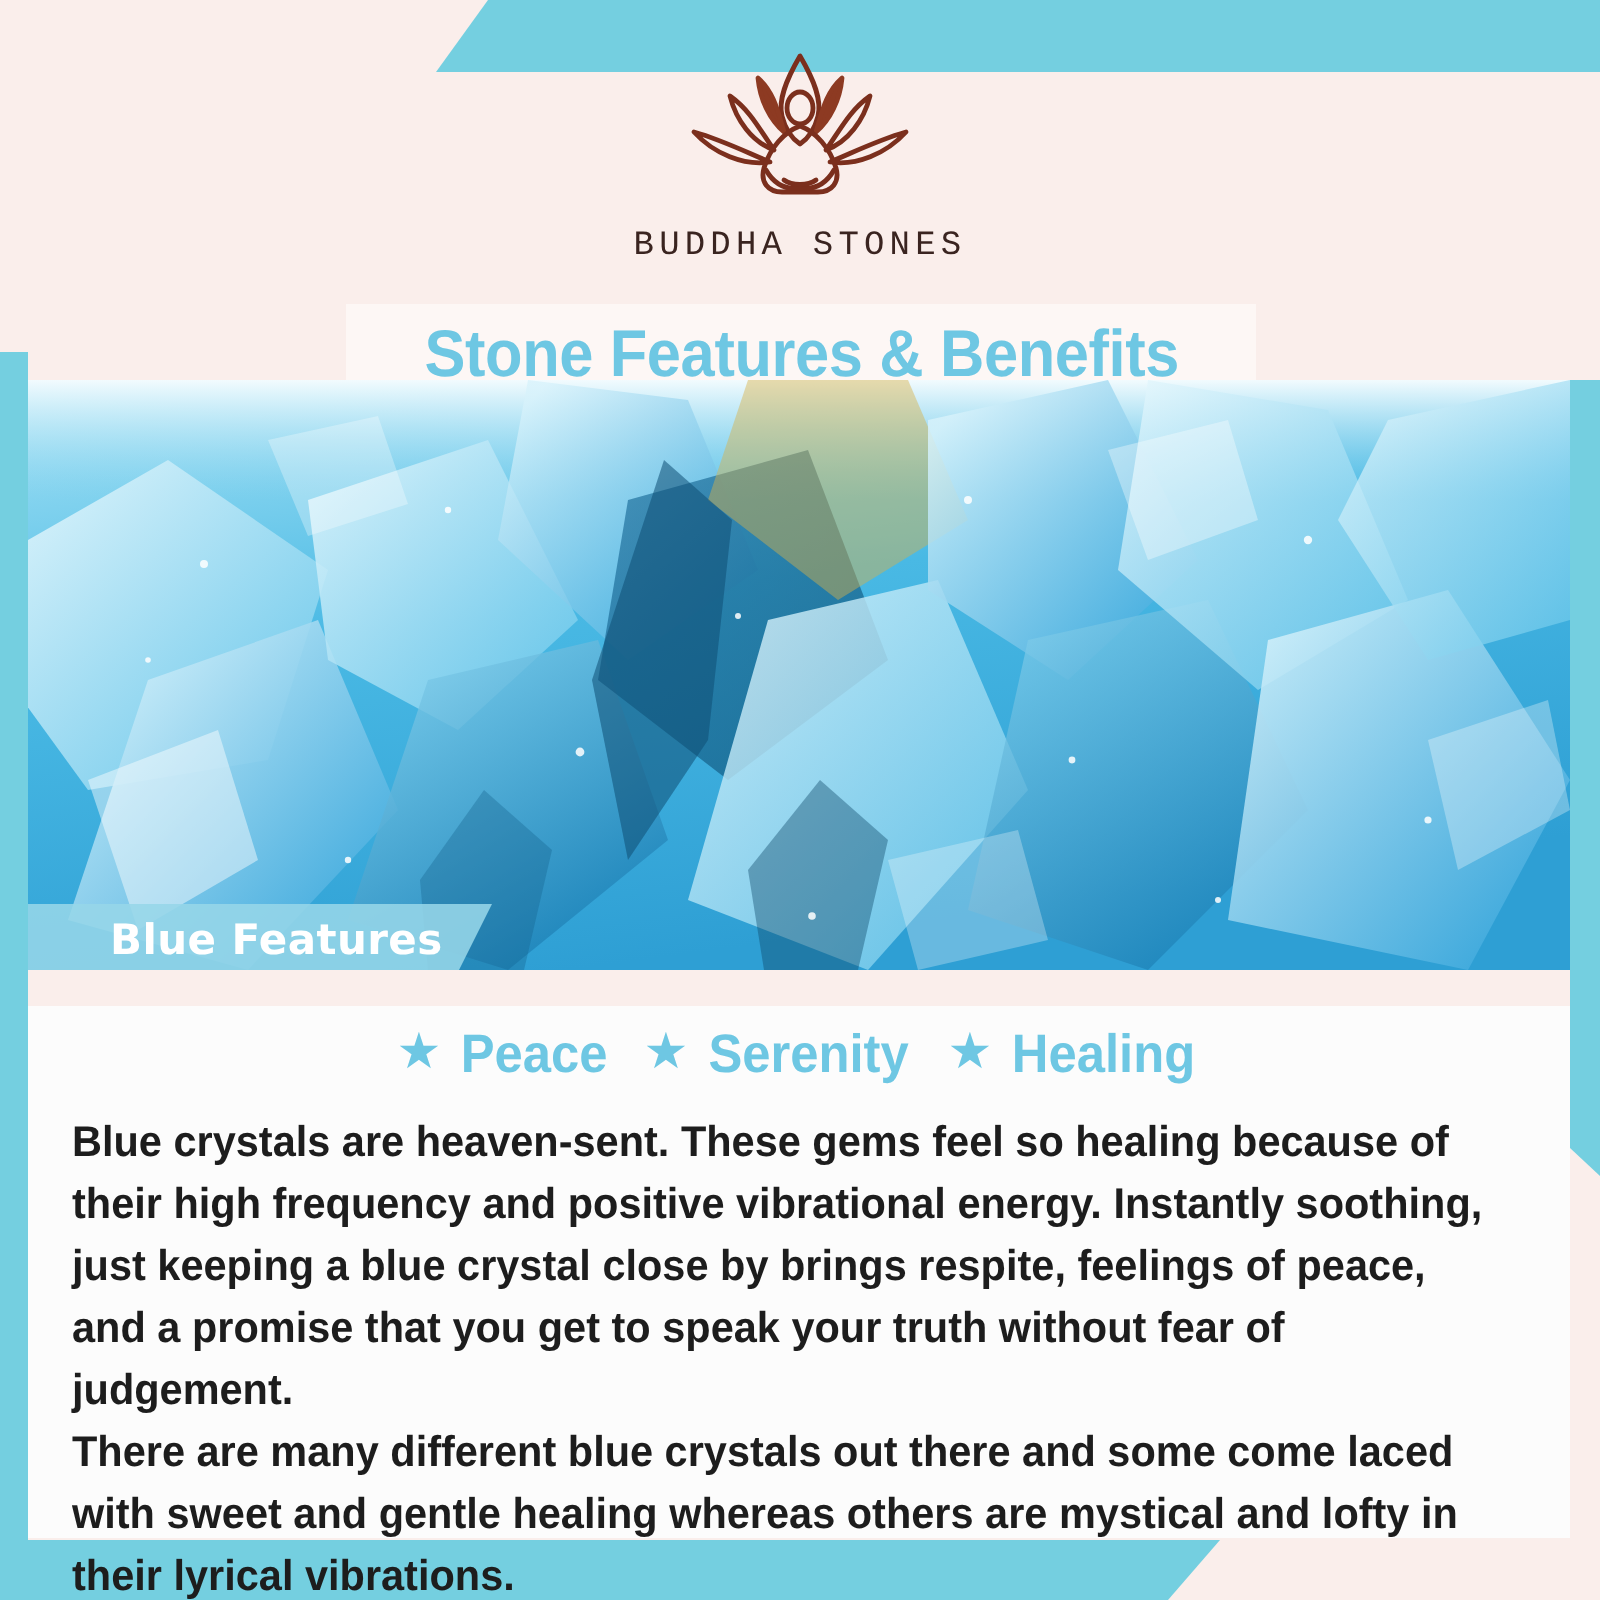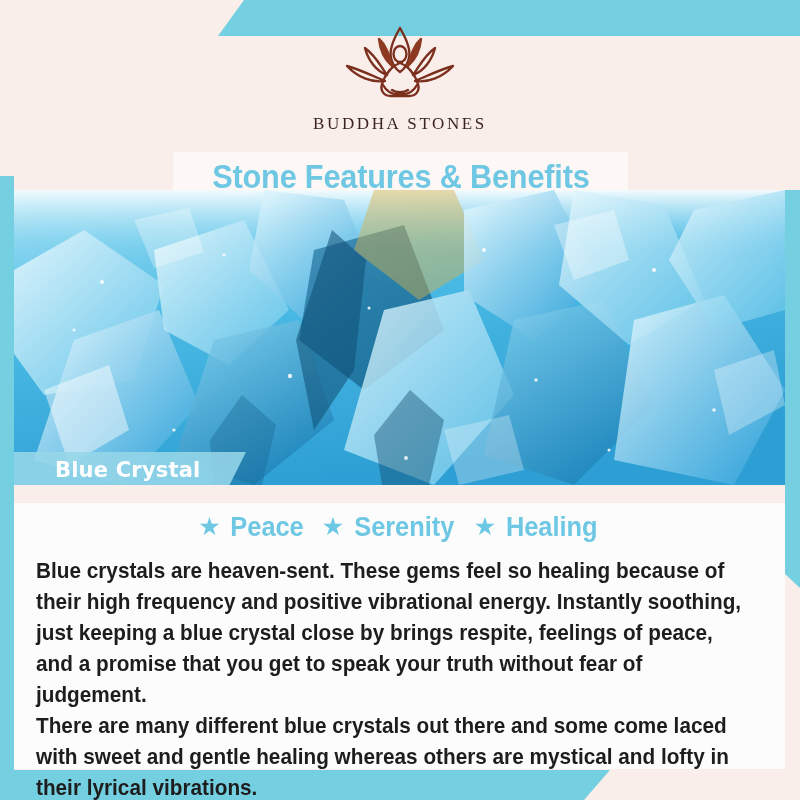--- a/index.html
+++ b/index.html
@@ -50,21 +50,21 @@
     position:absolute; top:0; left:0; width:800px; height:190px;
     display:flex; flex-direction:column; align-items:center;
   }
   #logo-wrap{
     margin-top:22px;
     display:flex; flex-direction:column; align-items:center;
   }
   #logo-mark{ width:130px; height:88px; display:block; }
   #brand-name{
     margin-top:4px;
-    font-family:Liberation Serif, serif;
+    font-family:Liberation Mono, monospace;
     font-size:17px; letter-spacing:2.6px; color:#3a2420;
     font-weight:400;
   }
 
   
   #title-bar{
     position:absolute; top:140px; left:173px;
     width:455px; height:50px;
     background:#fdf7f5;
     display:flex; align-items:center; justify-content:center;margin-top:12px;
@@ -257,21 +257,21 @@
           <circle cx="700" cy="220" r="1.8"></circle>
         <circle cx="160" cy="240" r="1.6"></circle>
           <circle cx="392" cy="268" r="1.9"></circle>
         <circle cx="60" cy="140" r="1.4"></circle>
           <circle cx="595" cy="260" r="1.5"></circle>
       </g>
     </svg>
   </div>
 
   <div id="stone-banner">
-    <span id="stone-banner-label">Blue Crystal</span>
+    <span id="stone-banner-label">Blue Features</span>
   </div>
 
   <div id="content"></div>
   <div id="content-strip"></div>
 
   <div id="keywords">
     <span class="kw">
       <span class="kw-star">★</span>
       <span class="kw-label">Peace</span>
     </span>

